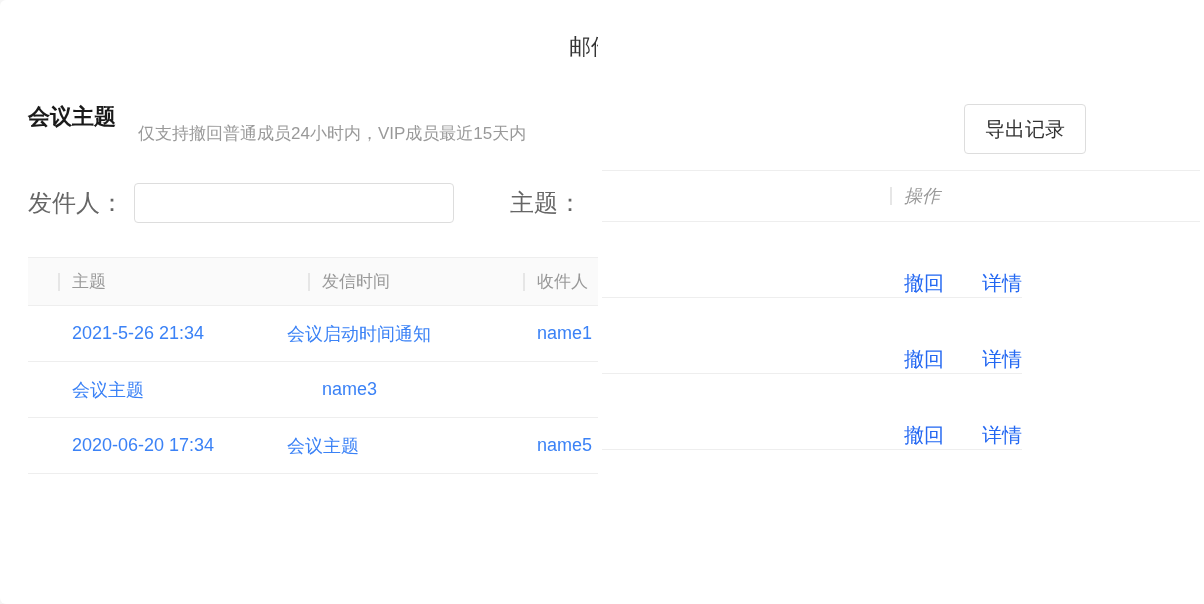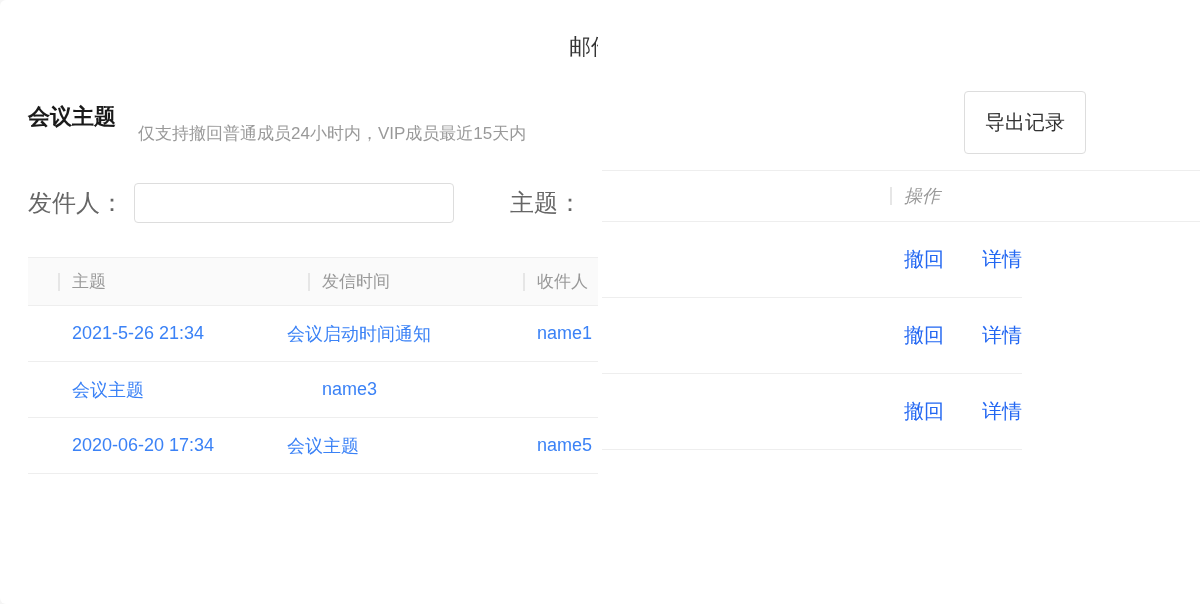--- a/index.html
+++ b/index.html
@@ -119,21 +119,21 @@
       background: #fff;
     }
     .rp-top {
       height: 170px;
       display: flex;
       align-items: flex-end;
       justify-content: flex-end;
       padding: 0 118px 16px 0;
     }
     .export-btn {
-      height: 63px;
+      height: 50px;
       padding: 0 20px;
       font-size: 20px;
       color: #333;
       background: #fff;
       border: 1px solid #ddd;
       border-radius: 4px;
       cursor: pointer;
       margin-left: 36px;
     }
 
@@ -164,21 +164,21 @@
       height: 18px;
       background: #e6e6e6;
     }
     .rp-rows {
       padding-right: 178px;
       margin: 0 4px;
     }
     .rp-row {
       display: flex;
       justify-content: flex-end;
-      align-items: center;
+      align-items: flex-end;
       height: 76px;
       border-bottom: 1px solid #eee;
       gap: 38px;
     }
     .action-link {
       font-size: 20px;
       color: #2468f2;
       cursor: pointer;
       background: none;
       border: none;

